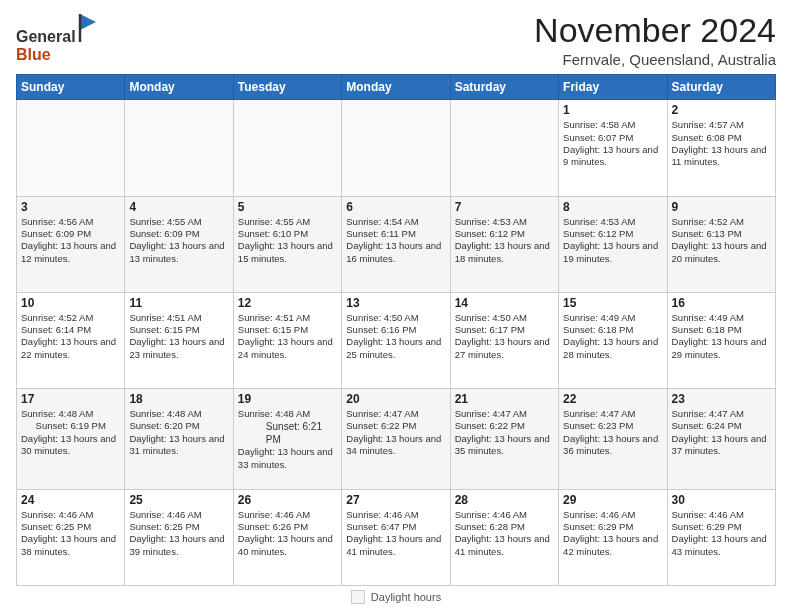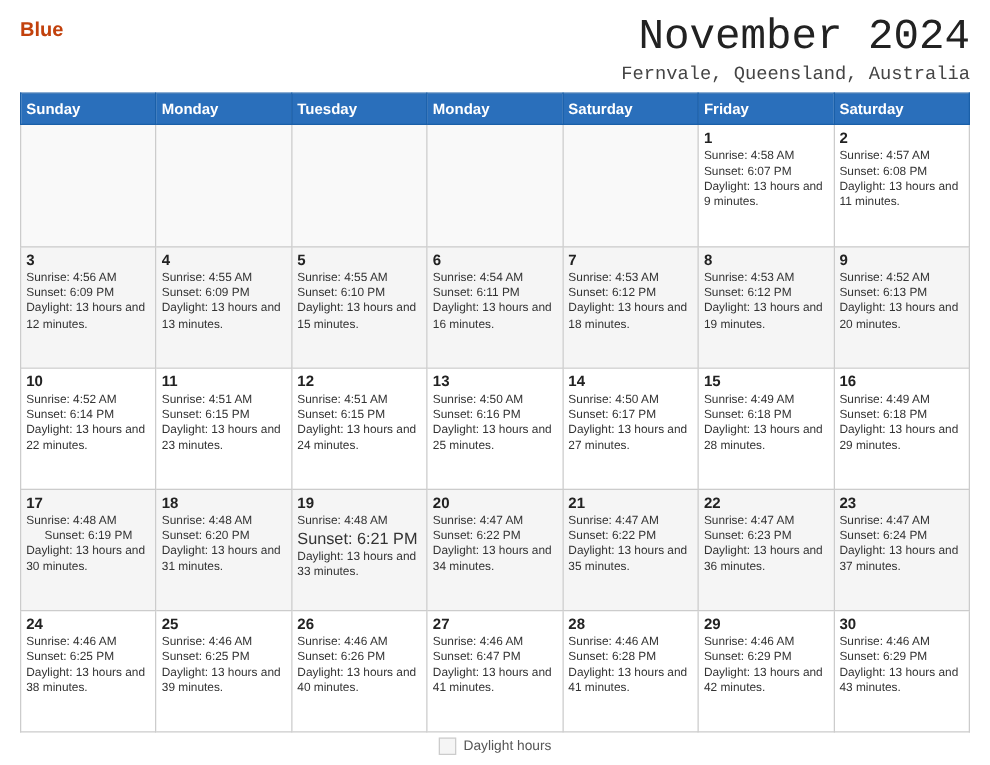--- a/index.html
+++ b/index.html
@@ -36,21 +36,20 @@
     .logo-general { color: #333; }
     .logo-blue { color: #c2410c; }
     .logo-icon {
       width: 20px;
       height: 28px;
       margin-left: 2px;
       margin-top: -2px;
     }
     .title-block {
       text-align: right;
-      font-family: Liberation Mono, monospace;
     }
     .month-title {
       font-size: 34px;
       font-weight: normal;
       color: #222;
       line-height: 1.1;
     }
     .location {
       font-size: 15px;
       color: #444;
@@ -114,20 +113,26 @@
       display: inline-block;
     }
   </style>
 </head>
 <body>
 
 <div class="page">
   <div class="header">
     <div class="logo">
       <div>
+        <div class="logo-text">
+          <span class="logo-general">General</span><svg class="logo-icon" viewBox="0 0 20 28">
+              <polygon points="2,0 18,8 2,16" fill="#2a6fbb"></polygon>
+              <line x1="2" y1="0" x2="2" y2="28" stroke="#333" stroke-width="2.5"></line>
+            </svg>
+        </div>
         <div class="logo-text">
           <span class="logo-blue">Blue</span>
         </div>
       </div>
     </div>
     <div class="title-block">
       <div class="month-title">November 2024</div>
       <div class="location">Fernvale, Queensland, Australia</div>
     </div>
   </div>
@@ -261,21 +266,21 @@
           </td>
           <td style="background: rgb(245, 245, 245);">
             <span class="day-num">18</span>
             <div style="font-size: 9.5px; line-height: 1.3;">Sunrise: 4:48 AM</div>
             <div style="font-size: 9.5px; line-height: 1.3;">Sunset: 6:20 PM</div>
             <div style="font-size: 9.5px; line-height: 1.3;">Daylight: 13 hours and 31 minutes.</div>
           </td>
           <td style="background: rgb(245, 245, 245);">
             <span class="day-num">19</span>
             <div style="font-size: 9.5px; line-height: 1.3;">Sunrise: 4:48 AM</div>
-            <div style="font-size: 13px; line-height: 1.3;">Sunset: 6:21 PM</div>
+            <div style="font-size: 10px; line-height: 1.3; margin-left: 28px;">Sunset: 6:21 PM</div>
             <div style="font-size: 9.5px; line-height: 1.3;">Daylight: 13 hours and 33 minutes.</div>
           </td>
           <td style="background: rgb(245, 245, 245);">
             <span class="day-num">20</span>
             <div style="font-size: 9.5px; line-height: 1.3;">Sunrise: 4:47 AM</div>
             <div style="font-size: 9.5px; line-height: 1.3;">Sunset: 6:22 PM</div>
             <div style="font-size: 9.5px; line-height: 1.3;">Daylight: 13 hours and 34 minutes.</div>
           </td>
           <td style="background: rgb(245, 245, 245);">
             <span class="day-num">21</span>

